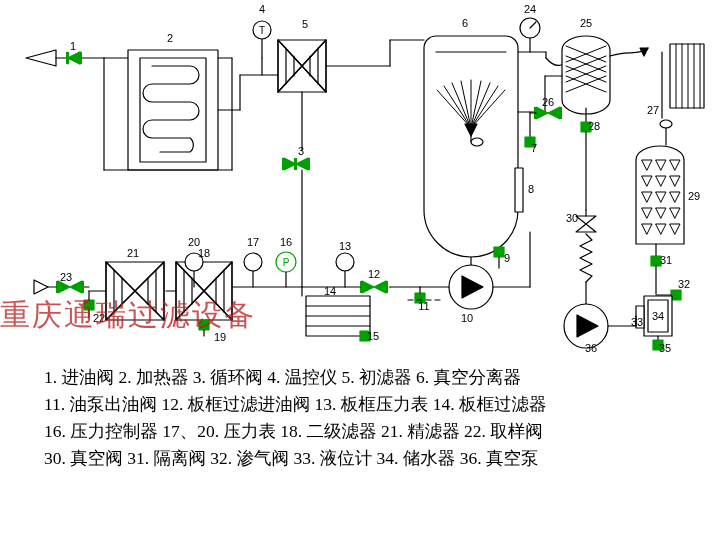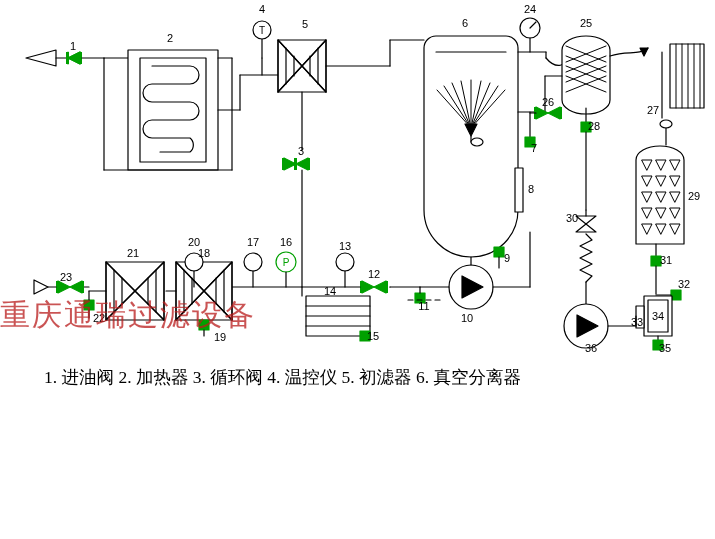--- a/index.html
+++ b/index.html
@@ -425,13 +425,16 @@
       <text x="262" y="34">T</text>
       <text x="286" y="266" fill="#00a000">P</text>
     </g>
   </svg>
 </div>
 
 <div id="watermark">重庆通瑞过滤设备</div>
 
 <div id="legend">
   <div class="legend-line">1. 进油阀   2. 加热器  3. 循环阀   4. 温控仪  5. 初滤器  6. 真空分离器</div>
+  <div class="legend-line">11. 油泵出油阀  12. 板框过滤进油阀  13. 板框压力表  14. 板框过滤器</div>
+  <div class="legend-line">16. 压力控制器  17、20. 压力表  18. 二级滤器  21. 精滤器  22. 取样阀</div>
+  <div class="legend-line">30. 真空阀  31. 隔离阀  32. 渗气阀  33. 液位计  34. 储水器  36. 真空泵</div>
 </div>
 
 </body></html>

